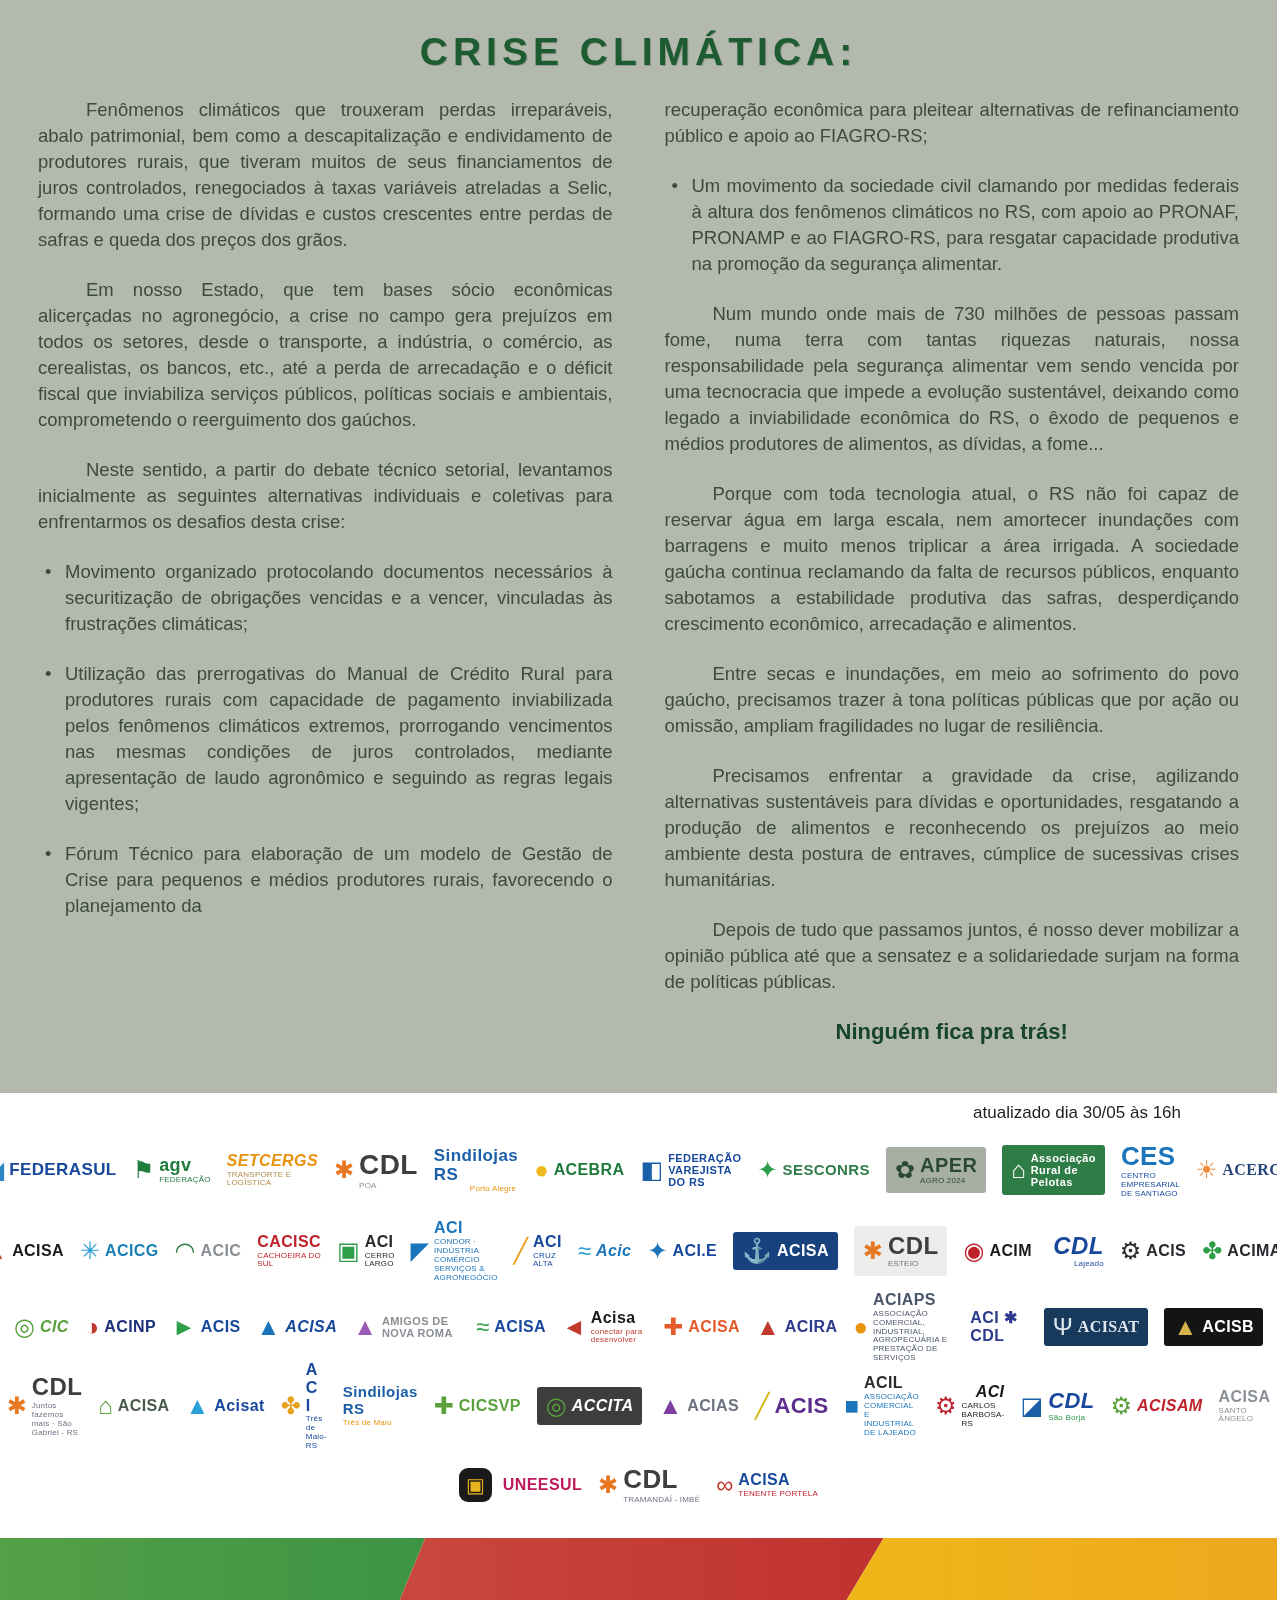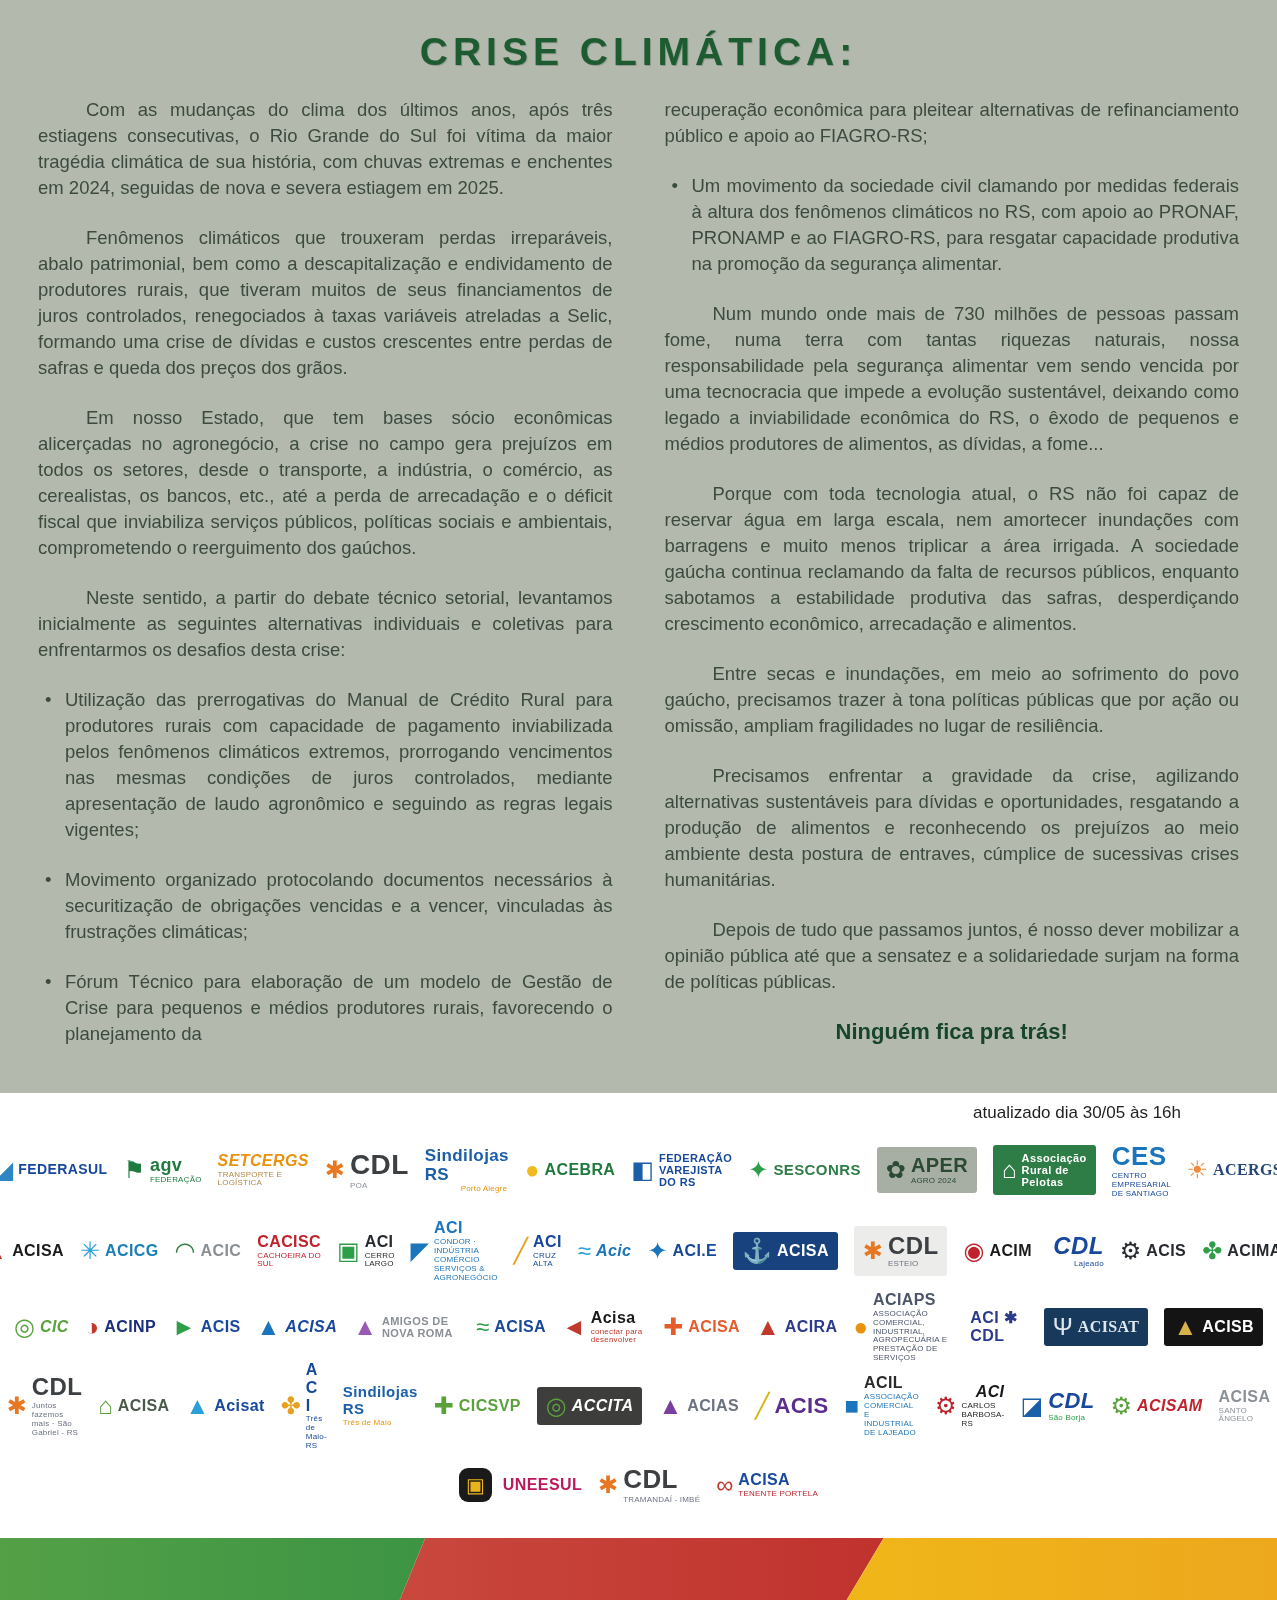--- a/index.html
+++ b/index.html
@@ -74,26 +74,25 @@
 </style>
 </head>
 <body>
 
 <div class="top">
   <h1 class="title">
     <span>CRISE CLIMÁTICA:</span><br>
   </h1>
   <div class="cols">
     <div class="col">
-      <p>Com as mudanças do clima dos últimos anos, após três estiagens consecutivas, o Rio Grande do Sul foi vítima da maior tragédia climática de sua história, com chuvas extremas e enchentes em 2024, seguidas de nova e severa estiagem em 2025.</p>
       <p>Fenômenos climáticos que trouxeram perdas irreparáveis, abalo patrimonial, bem como a descapitalização e endividamento de produtores rurais, que tiveram muitos de seus financiamentos de juros controlados, renegociados à taxas variáveis atreladas a Selic, formando uma crise de dívidas e custos crescentes entre perdas de safras e queda dos preços dos grãos.</p>
       <p>Em nosso Estado, que tem bases sócio econômicas alicerçadas no agronegócio, a crise no campo gera prejuízos em todos os setores, desde o transporte, a indústria, o comércio, as cerealistas, os bancos, etc., até a perda de arrecadação e o déficit fiscal que inviabiliza serviços públicos, políticas sociais e ambientais, comprometendo o reerguimento dos gaúchos.</p>
       <p>Neste sentido, a partir do debate técnico setorial, levantamos inicialmente as seguintes alternativas individuais e coletivas para enfrentarmos os desafios desta crise:</p>
+      <div class="bullet">Movimento organizado protocolando documentos necessários à securitização de obrigações vencidas e a vencer, vinculadas às frustrações climáticas;</div>
       <div class="bullet">Utilização das prerrogativas do Manual de Crédito Rural para produtores rurais com capacidade de pagamento inviabilizada pelos fenômenos climáticos extremos, prorrogando vencimentos nas mesmas condições de juros controlados, mediante apresentação de laudo agronômico e seguindo as regras legais vigentes;</div>
-      <div class="bullet">Movimento organizado protocolando documentos necessários à securitização de obrigações vencidas e a vencer, vinculadas às frustrações climáticas;</div>
       <div class="bullet">Fórum Técnico para elaboração de um modelo de Gestão de Crise para pequenos e médios produtores rurais, favorecendo o planejamento da</div>
     </div>
     <div class="col">
       <p class="noindent">recuperação econômica para pleitear alternativas de refinanciamento público e apoio ao FIAGRO-RS;</p>
       <div class="bullet">Um movimento da sociedade civil clamando por medidas federais à altura dos fenômenos climáticos no RS, com apoio ao PRONAF, PRONAMP e ao FIAGRO-RS, para resgatar capacidade produtiva na promoção da segurança alimentar.</div>
       <p>Num mundo onde mais de 730 milhões de pessoas passam fome, numa terra com tantas riquezas naturais, nossa responsabilidade pela segurança alimentar vem sendo vencida por uma tecnocracia que impede a evolução sustentável, deixando como legado a inviabilidade econômica do RS, o êxodo de pequenos e médios produtores de alimentos, as dívidas, a fome...</p>
       <p>Porque com toda tecnologia atual, o RS não foi capaz de reservar água em larga escala, nem amortecer inundações com barragens e muito menos triplicar a área irrigada. A sociedade gaúcha continua reclamando da falta de recursos públicos, enquanto sabotamos a estabilidade produtiva das safras, desperdiçando crescimento econômico, arrecadação e alimentos.</p>
       <p>Entre secas e inundações, em meio ao sofrimento do povo gaúcho, precisamos trazer à tona políticas públicas que por ação ou omissão, ampliam fragilidades no lugar de resiliência.</p>
       <p>Precisamos enfrentar a gravidade da crise, agilizando alternativas sustentáveis para dívidas e oportunidades, resgatando a produção de alimentos e reconhecendo os prejuízos ao meio ambiente desta postura de entraves, cúmplice de sucessivas crises humanitárias.</p>
       <p>Depois de tudo que passamos juntos, é nosso dever mobilizar a opinião pública até que a sensatez e a solidariedade surjam na forma de políticas públicas.</p>
@@ -102,21 +101,21 @@
   </div>
 </div>
 
 <div class="updated">atualizado dia 30/05 às 16h</div>
 
 <div class="logo-strip">
     <div class="logo-row r1">
       <div class="logo">
         <span class="lg-glyph" style="color: rgb(47, 134, 197);">◢</span>
         <span class="lg-text">
-          <span class="lg-label" style="color: rgb(23, 72, 156); font-size: 14px;">FEDERASUL</span>
+          <span class="lg-label" style="color: rgb(23, 72, 156); font-size: 17px;">FEDERASUL</span>
         </span>
       </div>
       <div class="logo">
         <span class="lg-glyph" style="color: rgb(31, 122, 61);">⚑</span>
         <span class="lg-text">
           <span class="lg-label" style="color: rgb(31, 122, 61); font-size: 18px;">agv</span>
           <span class="lg-sub" style="color: rgb(31, 122, 61);">FEDERAÇÃO</span>
         </span>
       </div>
       <div class="logo">

